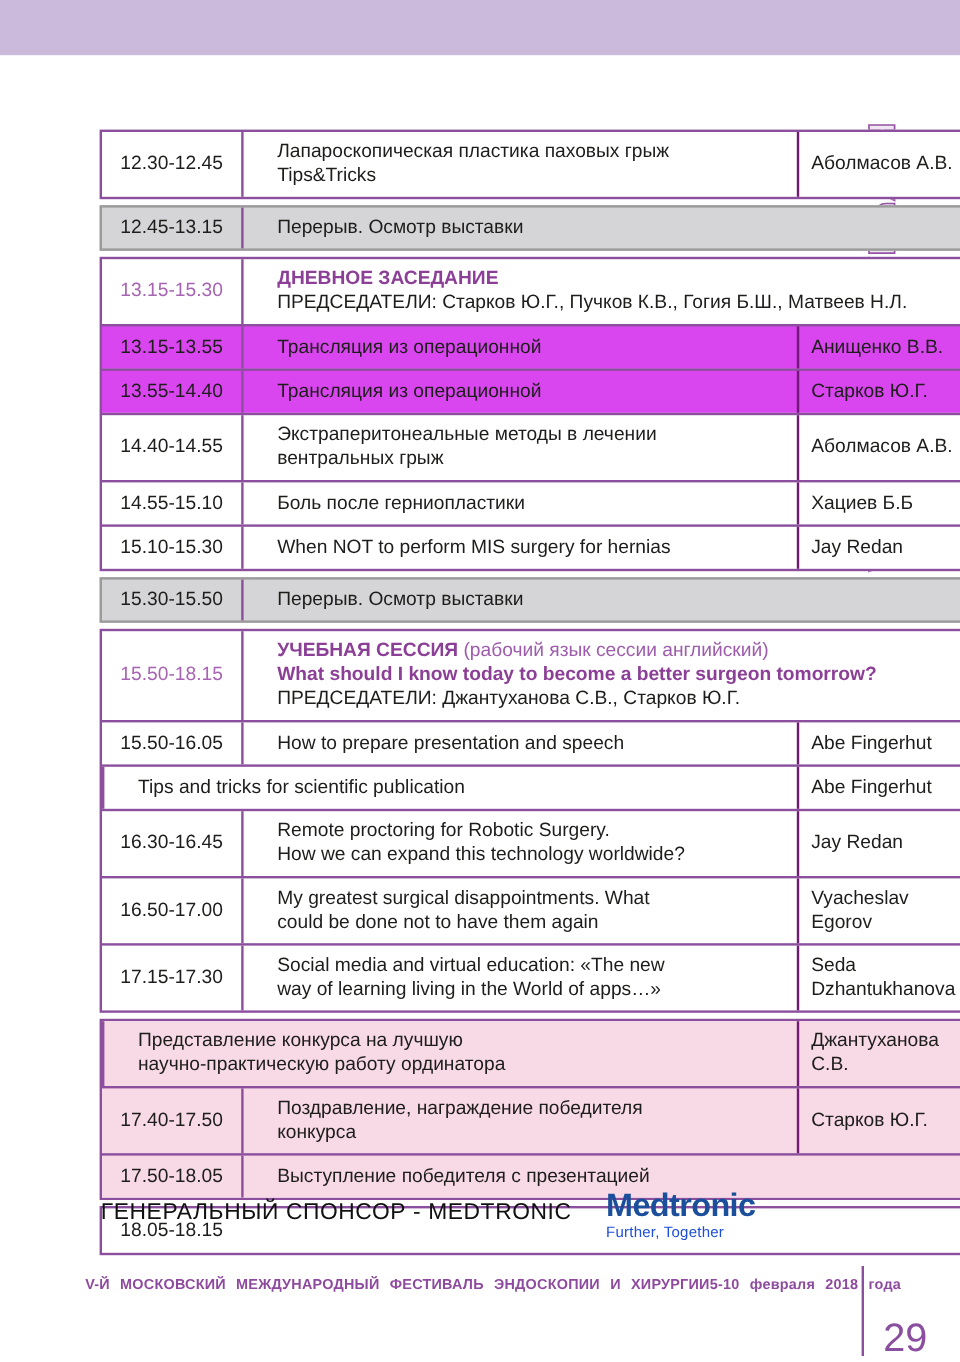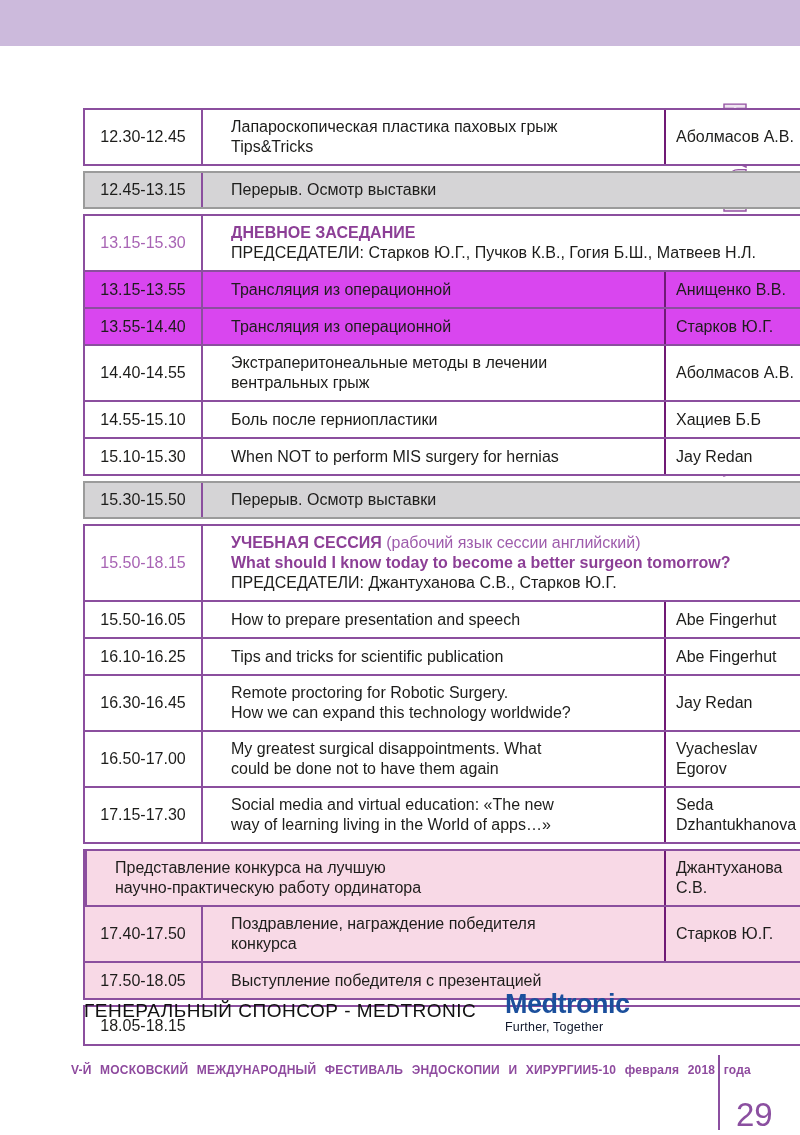--- a/index.html
+++ b/index.html
@@ -52,21 +52,21 @@
   .sponsor-line {
     position:absolute; left:84px; top:1000px;
     font-size:19px; letter-spacing:0.5px; color:#111;
   }
   .medtronic { position:absolute; left:505px; top:991px; }
   .medtronic .wordmark {
     font-size:27px; font-weight:bold; color:#1b4f9c; letter-spacing:-0.5px;
     line-height:1;
   }
   .medtronic .tagline {
-    font-size:12.5px; color:#0f172a; margin-top:2px; letter-spacing:0.2px;
+    font-size:12.5px; color:#1d4ed8; margin-top:2px; letter-spacing:0.2px;
   }
   .footer-bar {
     position:absolute; left:71px; top:1063px; width:645px;
     display:flex; justify-content:space-between; align-items:baseline;
     color:#8e4a9e; font-weight:bold; font-size:12px;
     letter-spacing:0.2px; word-spacing:5px; white-space:nowrap;
   }
   .footer-divider {
     position:absolute; left:718px; top:1055px; width:2px; height:75px;
     background:#8b4fa0;
@@ -140,21 +140,20 @@
       <div class="row">
         <div class="cell cell-time time-purple">15.50-18.15</div>
         <div class="cell cell-desc"><div><span class="t-bpurple">УЧЕБНАЯ СЕССИЯ </span><span class="t-purple">(рабочий язык сессии английский)</span></div><div><span class="t-bpurple">What should I know today to become a better surgeon tomorrow?</span></div><div><span class="t-black">ПРЕДСЕДАТЕЛИ: Джантуханова С.В., Старков Ю.Г.</span></div></div>
       </div>
       <div class="row">
         <div class="cell cell-time">15.50-16.05</div>
         <div class="cell cell-desc">How to prepare presentation and speech</div>
         <div class="cell cell-speaker">Abe Fingerhut</div>
       </div>
       <div class="row">
-        <div class="cell cell-time">16.10-16.25</div>
         <div class="cell cell-desc">Tips and tricks for scientific publication</div>
         <div class="cell cell-speaker">Abe Fingerhut</div>
       </div>
       <div class="row">
         <div class="cell cell-time">16.30-16.45</div>
         <div class="cell cell-desc">Remote proctoring for Robotic Surgery.
 How we can expand this technology worldwide?</div>
         <div class="cell cell-speaker">Jay Redan</div>
       </div>
       <div class="row">

